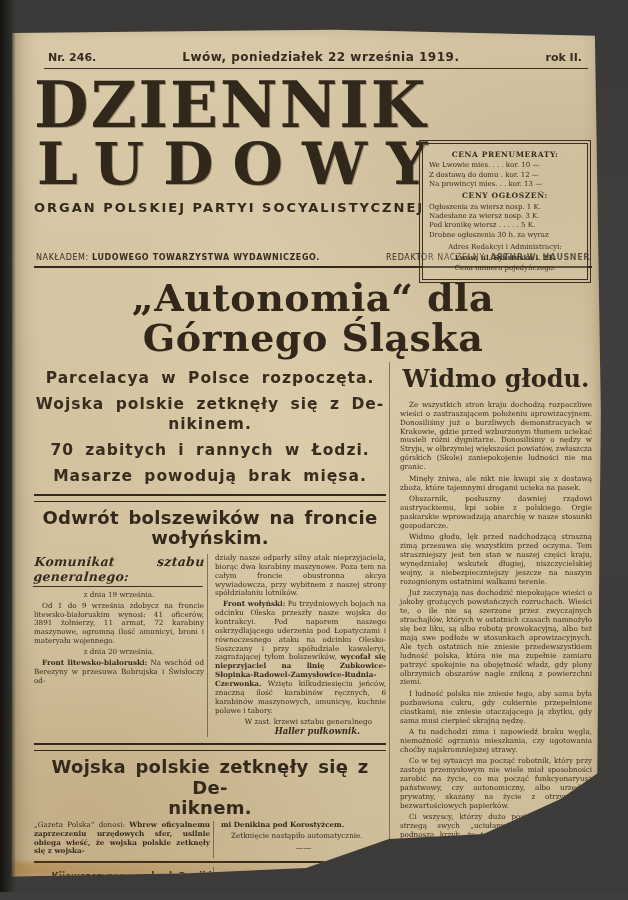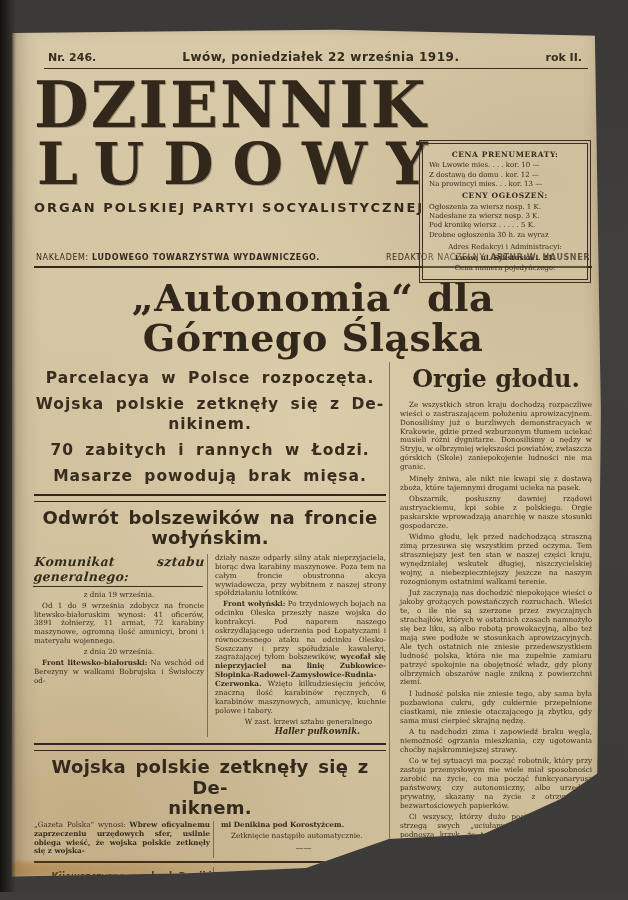--- a/index.html
+++ b/index.html
@@ -144,41 +144,41 @@
           <div class="heavy-rule"></div>
 
           <h2 class="section-head">Odwrót bolszewików na froncie wołyńskim.</h2>
 
           <div class="two-col">
             <div class="c1">
               <div class="kom-title">Komunikat sztabu generalnego:</div>
               <div class="kom-date">z dnia 19 września.</div>
               <p><span>Od 1 do 9 września zdobycz na froncie litewsko-białoruskim wynosi: 41 oficerów, 3891 żołnierzy, 11 armat, 72 karabiny maszynowe, ogromną ilość amunicyi, broni i materyału wojennego.</span></p>
               <div class="kom-date">z dnia 20 września.</div>
-              <p><b>Front litewsko-białoruski:</b> <span>Na wschód od Berezyny w walkami Bobrujska i Świsłoczy od-</span></p>
+              <p><b>Front litewsko-białoruski:</b> <span>Na wschód od Berezyny w przesuwa Bobrujska i Świsłoczy od-</span></p>
             </div>
             <div class="vsep"></div>
             <div class="c2">
               <p class="noindent">działy nasze odparły silny atak nieprzyjaciela, biorąc dwa karabiny maszynowe. Poza tem na całym froncie obustronna akcya wywiadowcza, przy wybitnem z naszej strony spółdziałaniu lotników.</p>
               <p><b>Front wołyński:</b> <span>Po trzydniowych bojach na odcinku Oleska przeszły nasze wojska do kontrakcyi. Pod naporem naszego oskrzydlającego uderzenia pod Łopatyczami i równoczesnego ataku na odcinku Olesko-Soszczany i przy spółudziale kawaleryi, zagrażającej tyłom bolszewików,</span> <b>wycofał się nieprzyjaciel na linię Zubkowice-Słopinka-Radowel-Zamysłowice-Rudnia-Czerwonka.</b> <span>Wzięto kilkudziesięciu jeńców, znaczną ilość karabinów ręcznych, 6 karabinów maszynowych, amunicyę, kuchnie polowe i tabory.</span></p>
               <div class="sig1">W zast. krzewi sztabu generalnego</div>
               <div class="sig2">Haller pułkownik.</div>
             </div>
           </div>
 
           <div class="heavy-rule"></div>
 
           <h2 class="section-head" style="margin-bottom:2px;">
             <span>Wojska polskie zetknęły się z De-</span><br>
             <span>niknem.</span>
           </h2>
 
           <div class="two-col">
             <div class="c1" style="width:176px;">
-              <p class="noindent"><span>„Gazeta Polska“ wynosi:</span> <b>Wbrew oficyalnemu zaprzeczeniu urzędowych sfer, usilnie obiega wieść, że wojska polskie zetknęły się z wojska-</b></p>
+              <p class="noindent"><span>„Gazeta Polska“ donosi:</span> <b>Wbrew oficyalnemu zaprzeczeniu urzędowych sfer, usilnie obiega wieść, że wojska polskie zetknęły się z wojska-</b></p>
             </div>
             <div class="vsep"></div>
             <div class="c2">
               <p class="noindent"><b>mi Denikina pod Korostyżcem.</b></p>
               <p style="text-indent:10px;">Zetknięcie nastąpiło automatycznie.</p>
               <div class="tiny-dash">——</div>
             </div>
           </div>
 
           <div class="mid-rule"></div>
@@ -192,21 +192,21 @@
             <div class="c2">
               <h3 class="sub-head">Wiedeń przed katastrofą.</h3>
 
             </div>
           </div>
         </div>
 
         <div class="vsep"></div>
 
         <div class="col-right">
-          <h2 class="widmo-head">Orgie głodu.</h2>
+          <h2 class="widmo-head">Widmo głodu.</h2>
           <p class="wp">Ze wszystkich stron kraju dochodzą rozpaczliwe wieści o zastraszającem położeniu aprowizacyjnem. Donosiliśmy już o burzliwych demonstracyach w Krakowie, gdzie przed wzburzonym tłumem uciekać musieli różni dygnitarze. Donosiliśmy o nędzy w Stryju, w olbrzymiej większości powiatów, zwłaszcza górskich (Skole) zaniepokojenie ludności nie ma granic.</p>
           <p class="wp">Minęły żniwa, ale nikt nie kwapi się z dostawą zboża, które tajemnymi drogami ucieka na pasek.</p>
           <p class="wp">Obszarnik, posłuszny dawniej rządowi austryackiemu, kpi sobie z polskiego. Orgie paskarskie wprowadzają anarchię w nasze stosunki gospodarcze.</p>
           <p class="wp">Widmo głodu, lęk przed nadchodzącą straszną zimą przesuwa się wszystkim przed oczyma. Tem straszniejszy jest ten stan w naszej części kraju, wynędzniałej wskutek długiej, niszczycielskiej wojny, a niebezpieczniejszy jeszcze na naszym rozognionym ostatnimi walkami terenie.</p>
           <p class="wp">Już zaczynają nas dochodzić niepokojące wieści o jakoby grożących powstańczych rozruchach. Wieści te, o ile nie są szerzone przez zwyczajnych strachajłów, których w ostatnich czasach namnożyło się bez liku, są albo robotą prowokacyjną, albo też mają swe podłoże w stosunkach aprowizacyjnych. Ale tych ostatnich nie zniesie przedewszystkiem ludność polska, która nie ma zupełnie zamiaru patrzyć spokojnie na obojętność władz, gdy plony olbrzymich obszarów nagle znikną z powierzchni ziemi.</p>
           <p class="wp">I ludność polska nie zniesie tego, aby sama była pozbawiona cukru, gdy cukiernie przepełnione ciastkami, nie zniesie otaczającego ją zbytku, gdy sama musi cierpieć skrajną nędzę.</p>
           <p class="wp">A tu nadchodzi zima i zapowiedź braku węgla, niemożność ogrzania mieszkania, czy ugotowania choćby najskromniejszej strawy.</p>
           <p class="wp">Co w tej sytuacyi ma począć robotnik, który przy zastoju przemysłowym nie wiele miał sposobności zarobić na życie, co ma począć funkcyonaryusz państwowy, czy autonomiczny, albo urzędnik prywatny, skazany na życie z otrzymanych bezwartościowych papierków.</p>
           <p class="wp">Ci wszyscy, którzy dużo posiadają i trwożnie strzegą swych „uciułanych“ skarbów, ciągle podnoszą krzyk, że to tu, to ówdzie krzewi się agitacya bolszewicka, a tymczasem to rozpacz ludu bezsilnego pcha go na drogę buntu i na głód żandarm, czy asystencya wojskowa nie pomogą.</p>
           <p class="wp">Anarchia administracyjna, która w wielu powiatach dochodzi do zastraszających rozmiarów i orgie paskarskie mogą istotnie stworzyć podatny grunt dla bolszewickiej agitacyi, a wtedy wszelkie środki zaradcze będą spóźnione.</p>

